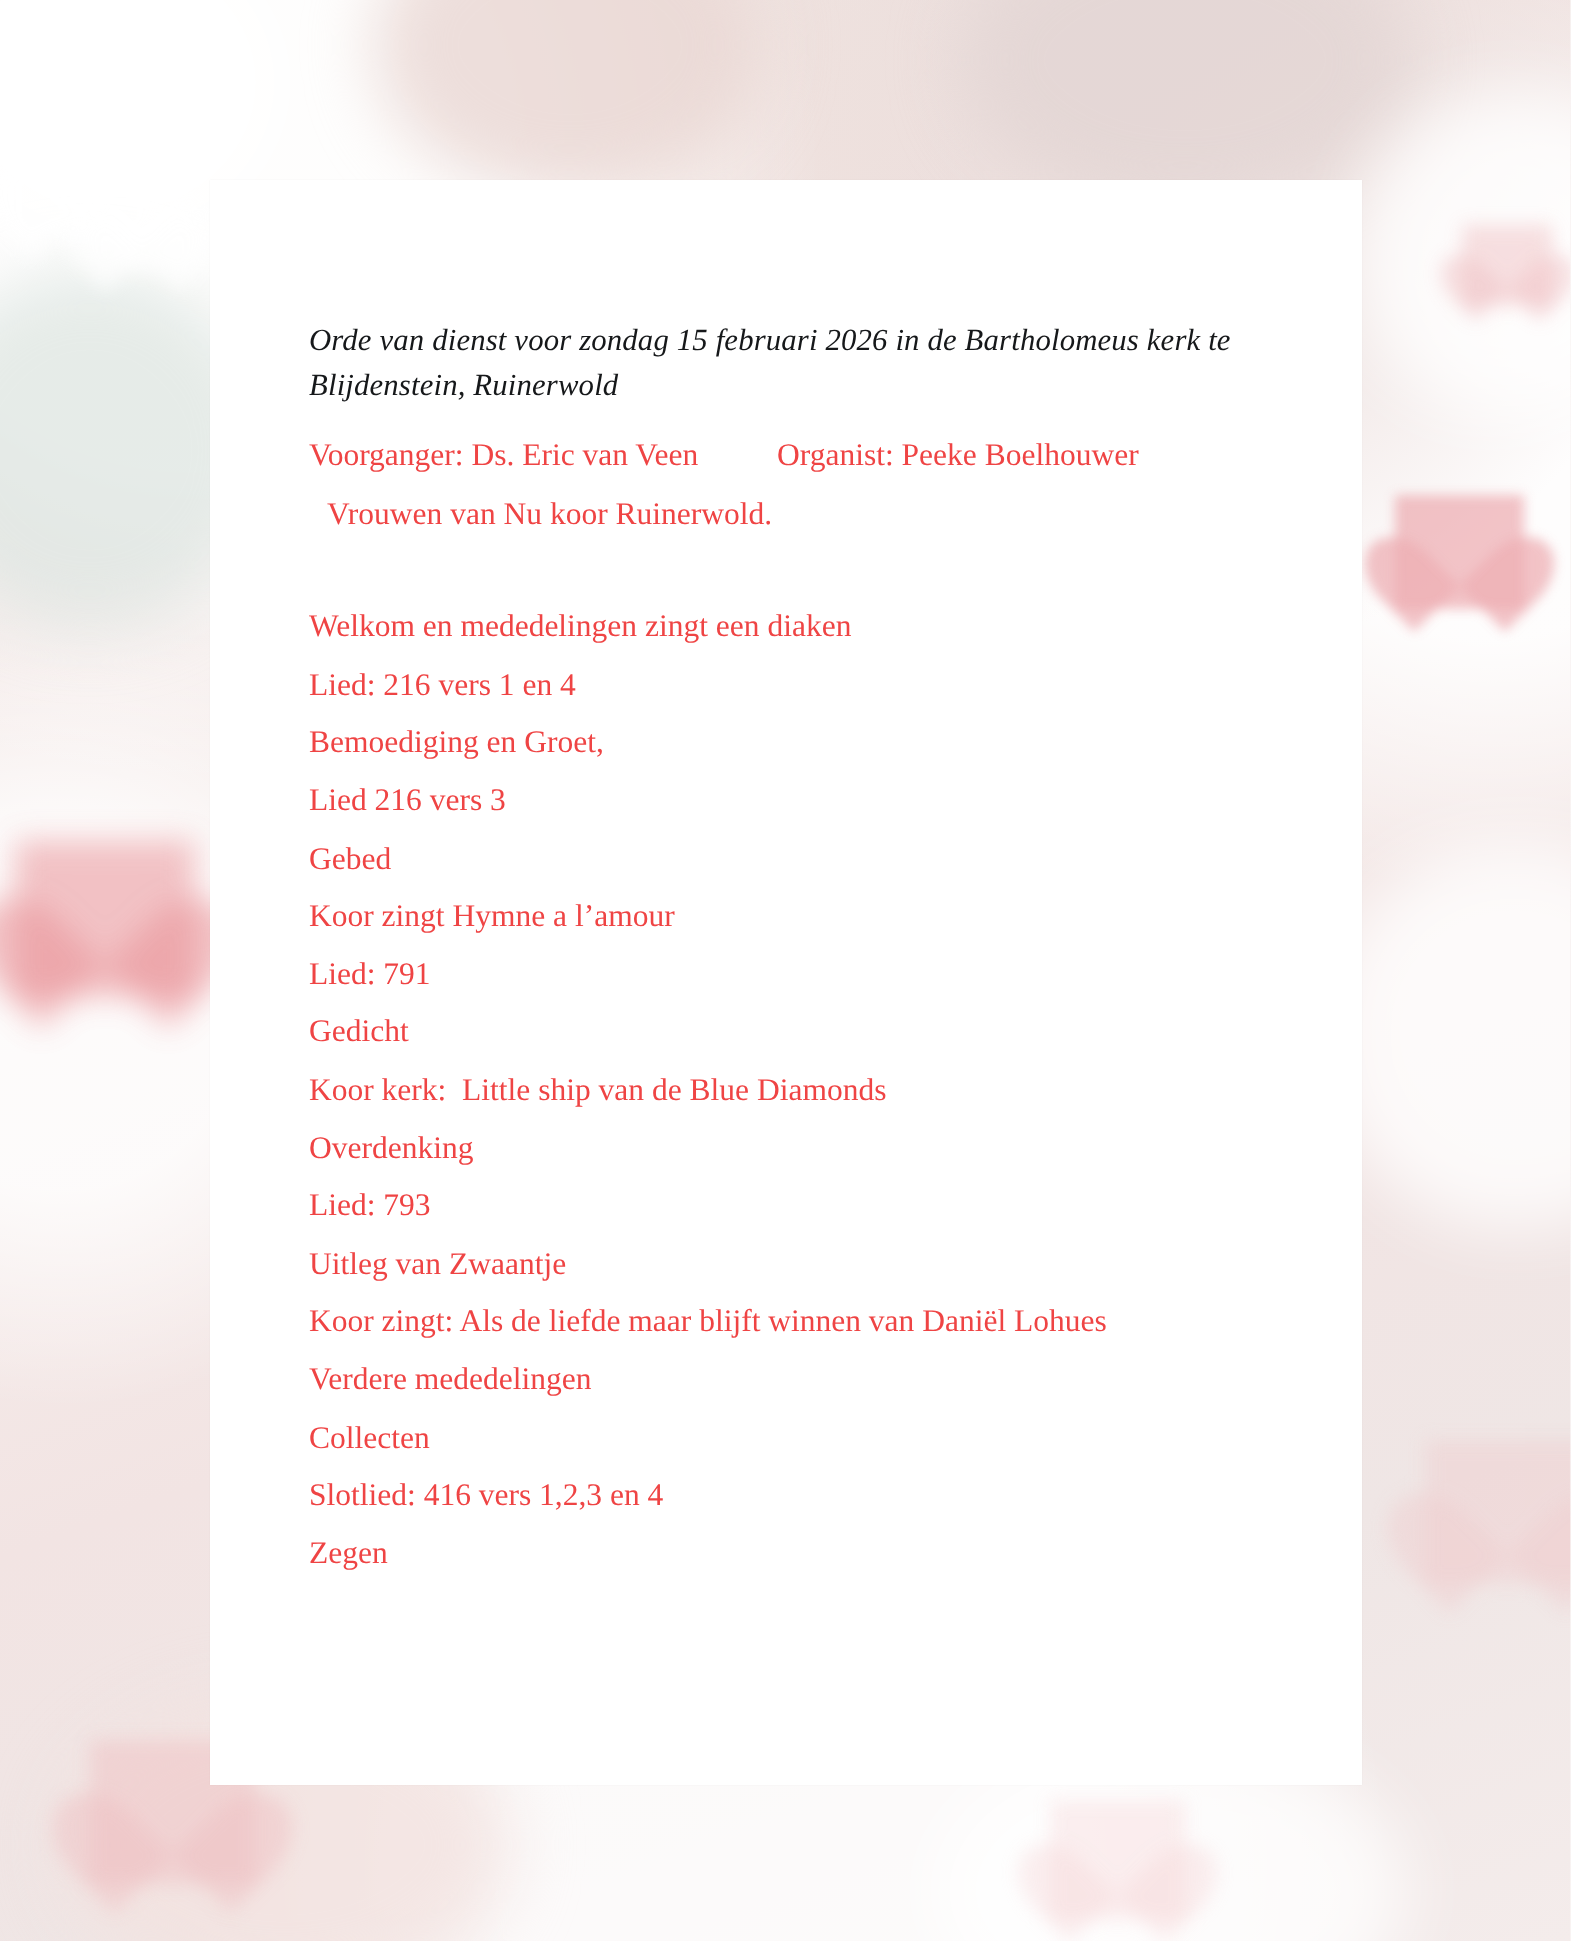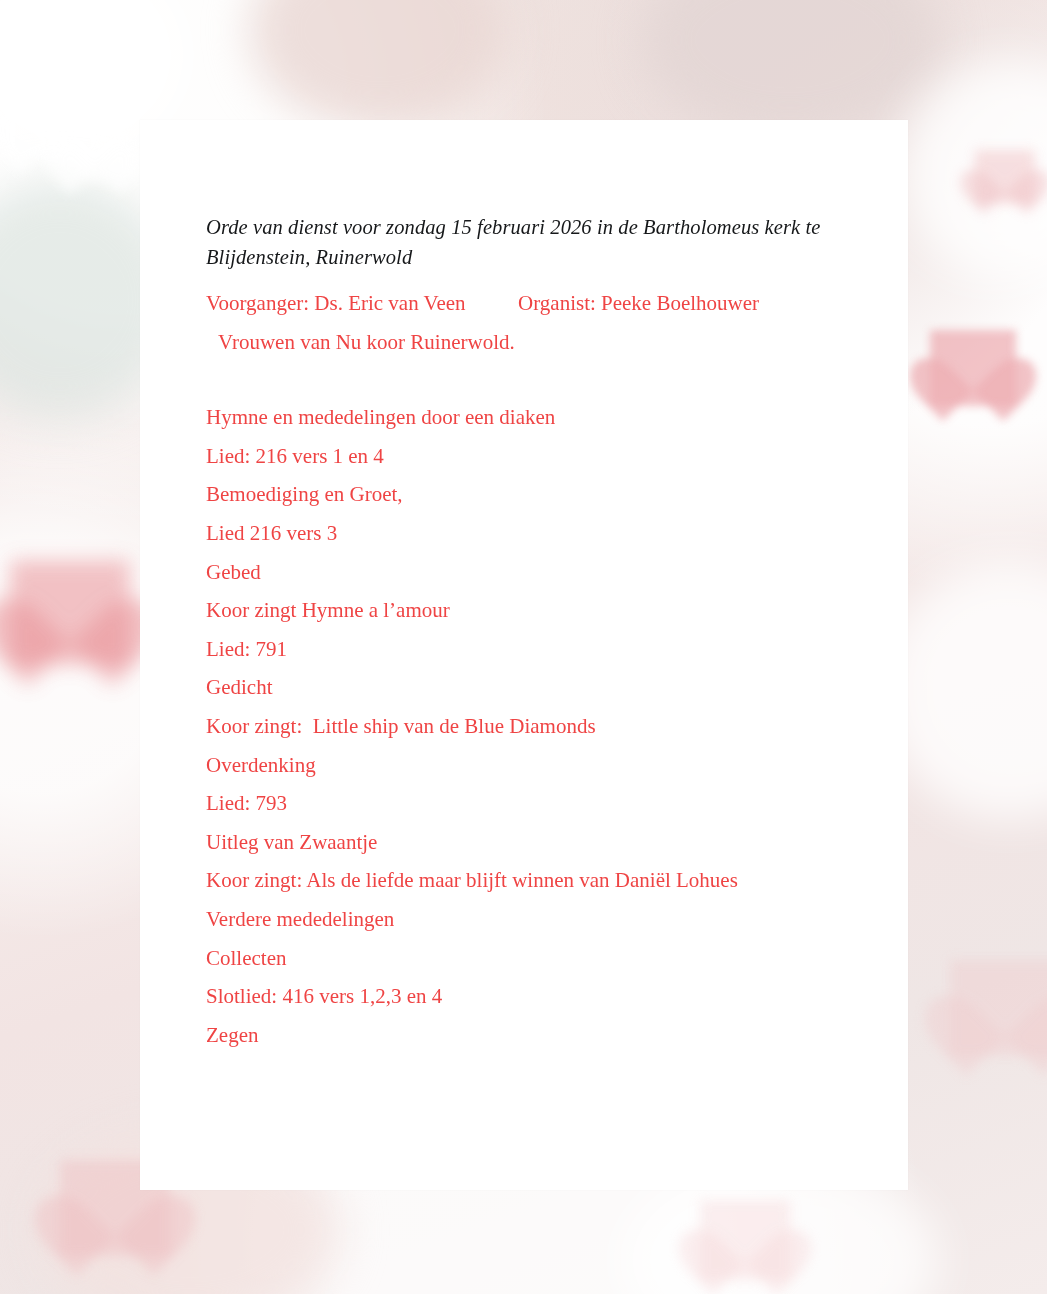--- a/index.html
+++ b/index.html
@@ -117,29 +117,29 @@
   <div class="heart" style="left:700px; top:1200px; width:90px; height:80px; background:rgba(244,206,208,0.45);"></div>
 
   <div class="page">
     <div class="doc-body">
 
       <p class="title">Orde van dienst voor zondag 15 februari 2026 in de Bartholomeus kerk te Blijdenstein, Ruinerwold</p>
 
       <div class="line">Voorganger: Ds. Eric van Veen          Organist: Peeke Boelhouwer</div>
       <div class="line gap-after">Vrouwen van Nu koor Ruinerwold.</div>
 
-      <div class="line">Hymne en mededelingen door een diaken</div>
+      <div class="line">Welkom en mededelingen zingt een diaken</div>
       <div class="line">Lied: 216 vers 1 en 4</div>
       <div class="line">Bemoediging en Groet,</div>
       <div class="line">Lied 216 vers 3</div>
       <div class="line">Gebed</div>
       <div class="line">Koor zingt Hymne a l’amour</div>
       <div class="line">Lied: 791</div>
       <div class="line">Gedicht</div>
-      <div class="line">Koor zingt:  Little ship van de Blue Diamonds</div>
+      <div class="line">Koor kerk:  Little ship van de Blue Diamonds</div>
       <div class="line">Overdenking</div>
       <div class="line">Lied: 793</div>
       <div class="line">Uitleg van Zwaantje</div>
       <div class="line">Koor zingt: Als de liefde maar blijft winnen van Daniël Lohues</div>
       <div class="line">Verdere mededelingen</div>
       <div class="line">Collecten</div>
       <div class="line">Slotlied: 416 vers 1,2,3 en 4</div>
       <div class="line">Zegen</div>
 
     </div>

